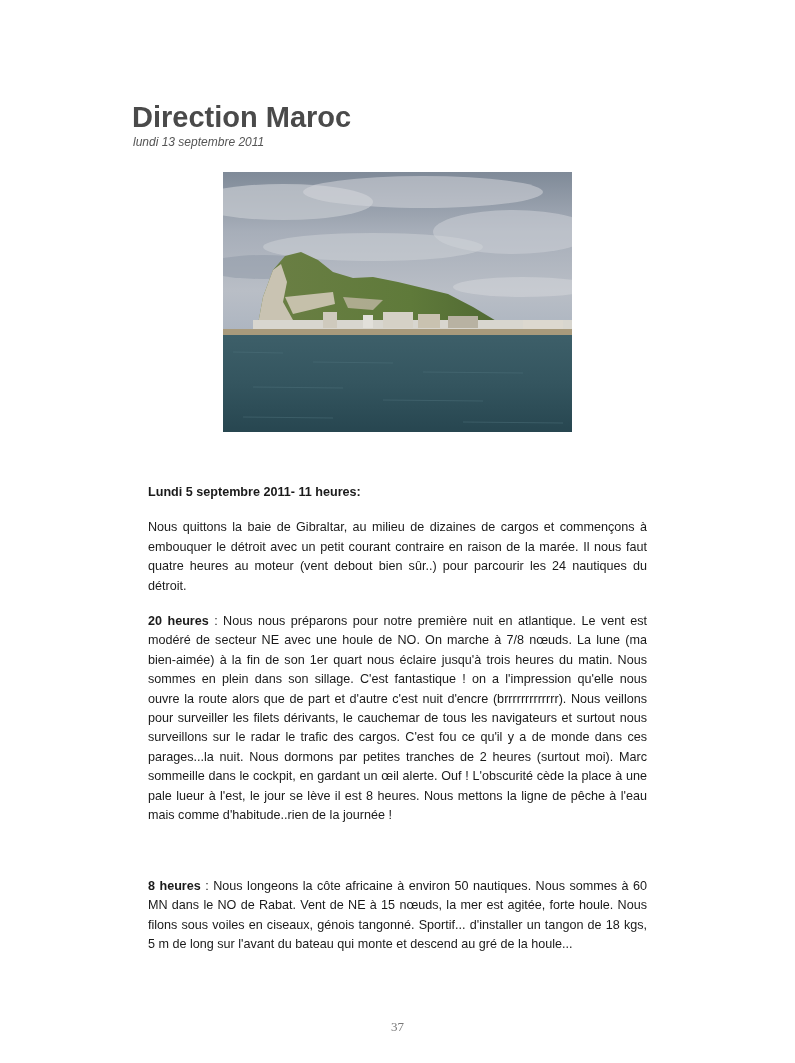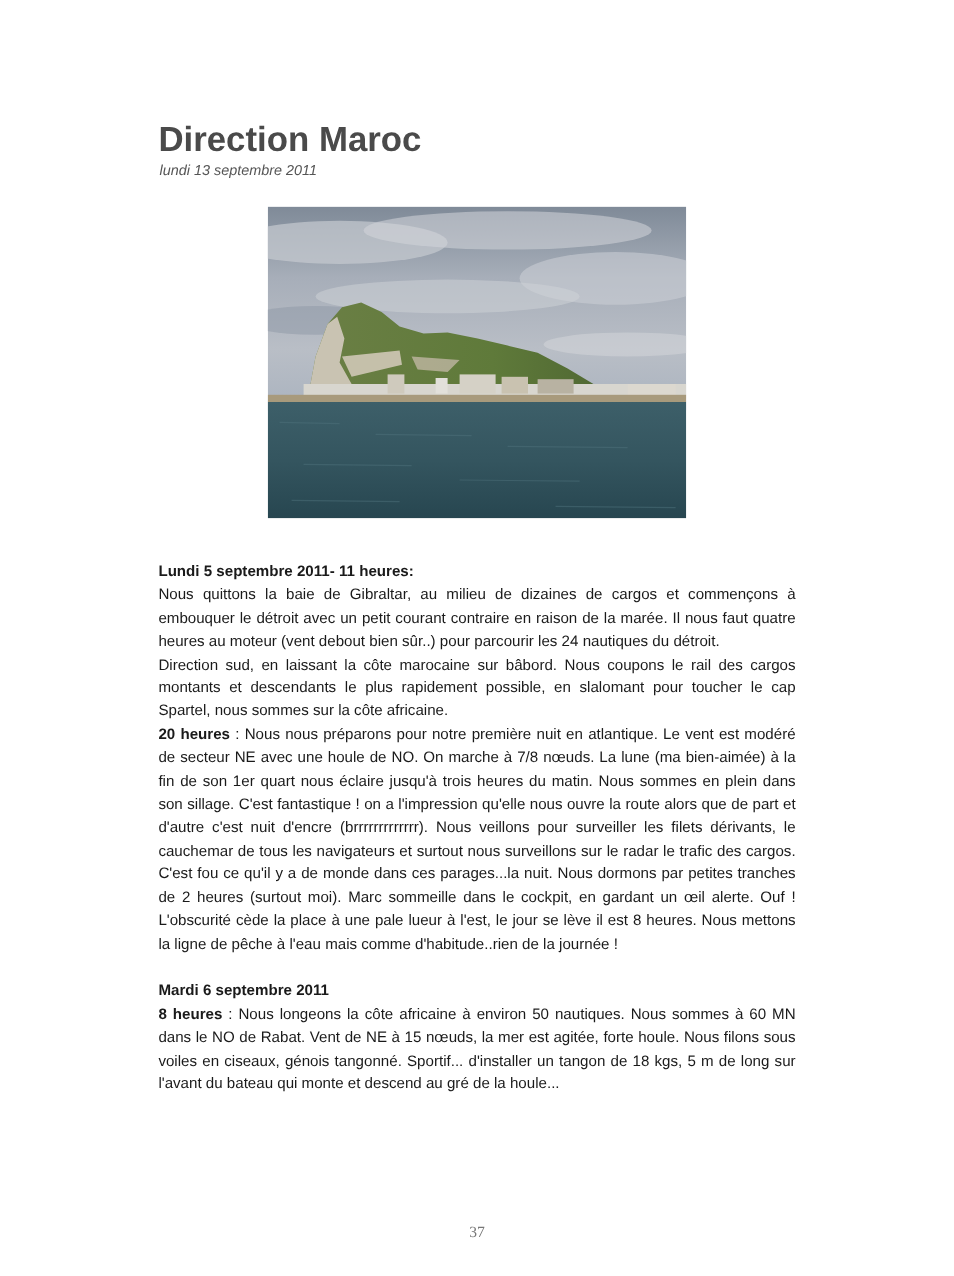--- a/index.html
+++ b/index.html
@@ -23,21 +23,21 @@
     position: absolute; left: 223px; top: 172px; width: 349px; height: 260px;
     overflow: hidden;
   }
   .photo svg { display: block; width: 349px; height: 260px; }
 
   .body-text {
     position: absolute; left: 132px; width: 531px;
     font-family: "Liberation Sans", sans-serif;
     font-size: 12.6px; color: #1a1a1a; line-height: 19.4px;
   }
-  .body-text p { margin: 0; text-align: justify; }
+  .body-text p { margin: 16px; text-align: justify; }
   .body-text .lastline { text-align-last: left; }
   .b { font-weight: bold; }
   .heading { font-weight: bold; margin: 0; }
   .shout { font-weight: bold; padding-left: 4px; }
   .gap { height: 19.4px; }
 
   .page-number {
     position: absolute; left: 0; width: 795px; top: 1019px; text-align: center;
     font-family: "Liberation Serif", serif; font-size: 13px; color: #777;
   }
@@ -111,31 +111,27 @@
 
   <div class="body-text" style="top: 467px;">
     <p class="heading">Lundi 5 septembre 2011- 11 heures:</p>
 
     <p class="lastline">
       <span>Nous quittons la baie de Gibraltar, au milieu de dizaines de cargos et commençons à embouquer le détroit avec un petit courant contraire en raison de la marée. Il nous faut quatre heures au moteur (vent debout bien sûr..) pour parcourir les 24 nautiques du détroit.</span>
     </p>
 
 
 
-    <p class="lastline">
-      <span>Direction sud, en laissant la côte marocaine sur bâbord. Nous coupons le rail des cargos montants et descendants le plus rapidement possible, en slalomant pour toucher le cap Spartel, nous sommes sur la côte africaine.</span>
-    </p>
 
     <p class="lastline">
       <span class="b">20 heures</span><span> : Nous nous préparons pour notre première nuit en atlantique. Le vent est modéré de secteur NE avec une houle de NO. On marche à 7/8 nœuds. La lune (ma bien-aimée) à la fin de son 1er quart nous éclaire jusqu'à trois heures du matin. Nous sommes en plein dans son sillage. C'est fantastique ! on a l'impression qu'elle nous ouvre la route alors que de part et d'autre c'est nuit d'encre (brrrrrrrrrrrrr). Nous veillons pour surveiller les filets dérivants, le cauchemar de tous les navigateurs et surtout nous surveillons sur le radar le trafic des cargos. C'est fou ce qu'il y a de monde dans ces parages...la nuit. Nous dormons par petites tranches de 2 heures (surtout moi). Marc sommeille dans le cockpit, en gardant un œil alerte. Ouf ! L'obscurité cède la place à une pale lueur à l'est, le jour se lève il est 8 heures. Nous mettons la ligne de pêche à l'eau mais comme d'habitude..rien de la journée !</span>
     </p>
 
     <div class="gap"></div>
 
-    <p class="heading">Mardi 6 septembre 2011</p>
 
     <p class="lastline">
       <span class="b">8 heures</span><span> : Nous longeons la côte africaine à environ 50 nautiques. Nous sommes à 60 MN dans le NO de Rabat. Vent de NE à 15 nœuds, la mer est agitée, forte houle. Nous filons sous voiles en ciseaux, génois tangonné. Sportif... d'installer un tangon de 18 kgs, 5 m de long sur l'avant du bateau qui monte et descend au gré de la houle...</span>
     </p>
   </div>
 
   <div class="page-number">37</div>
 </div>
 
 </body></html>

